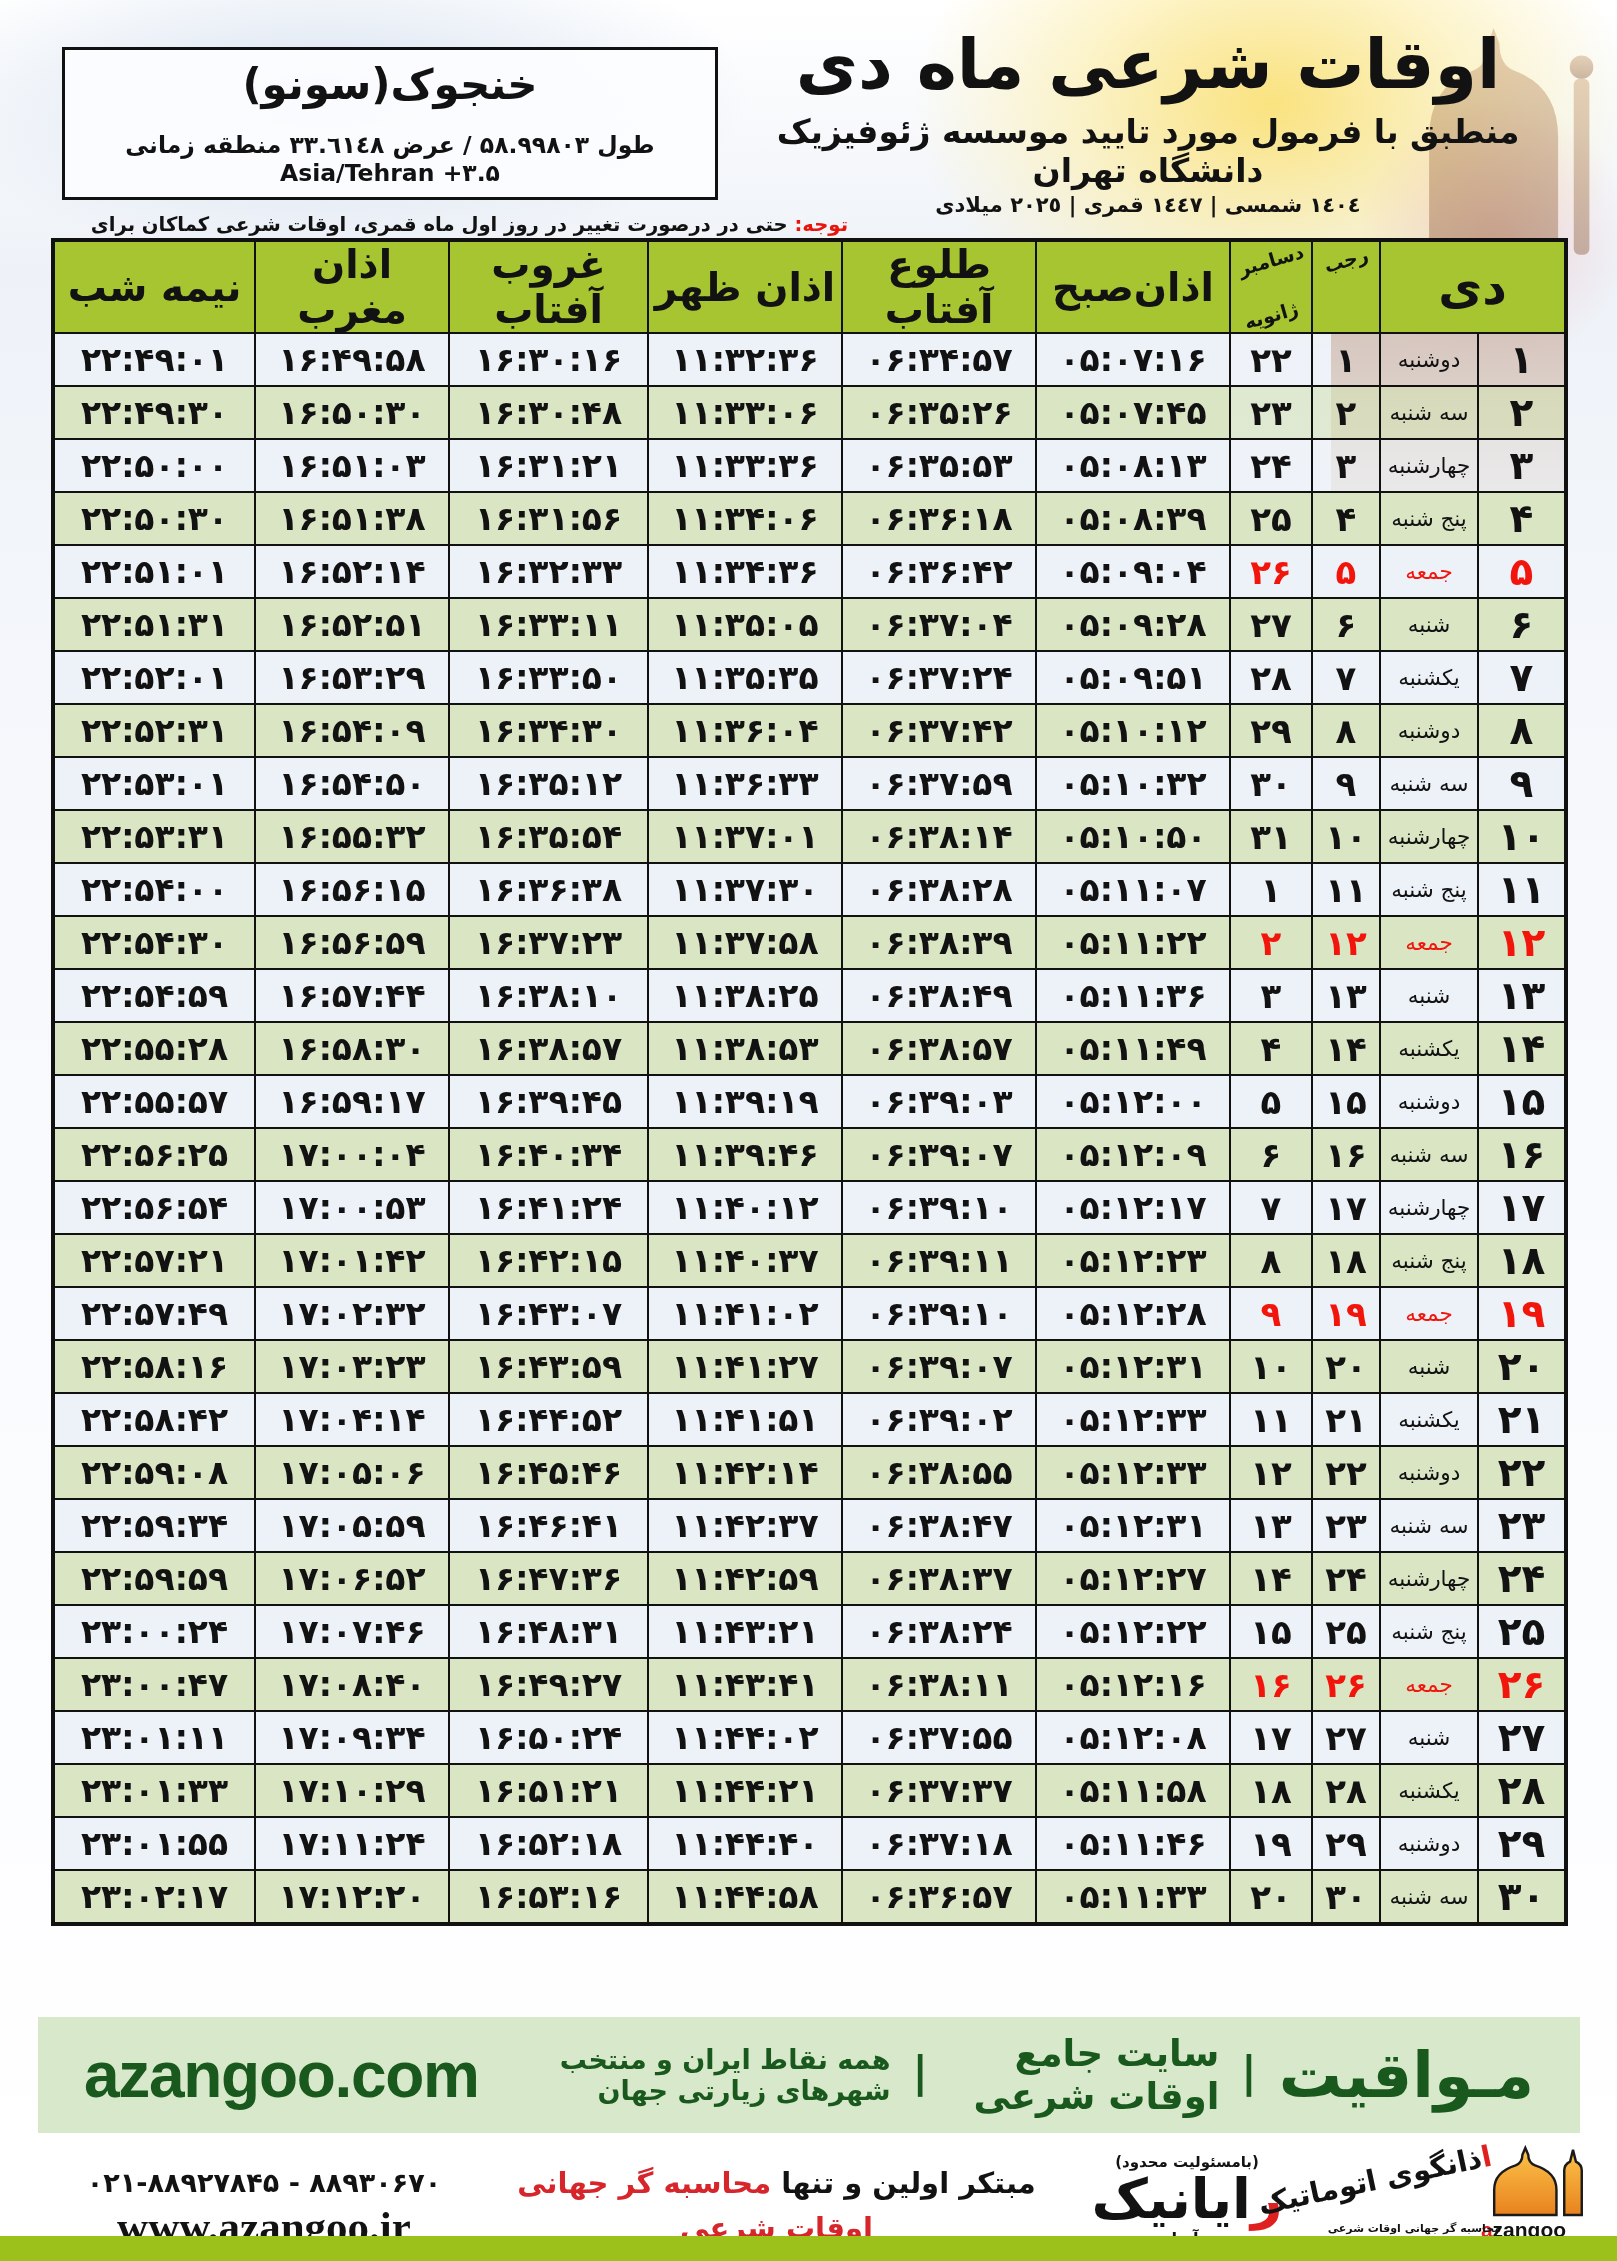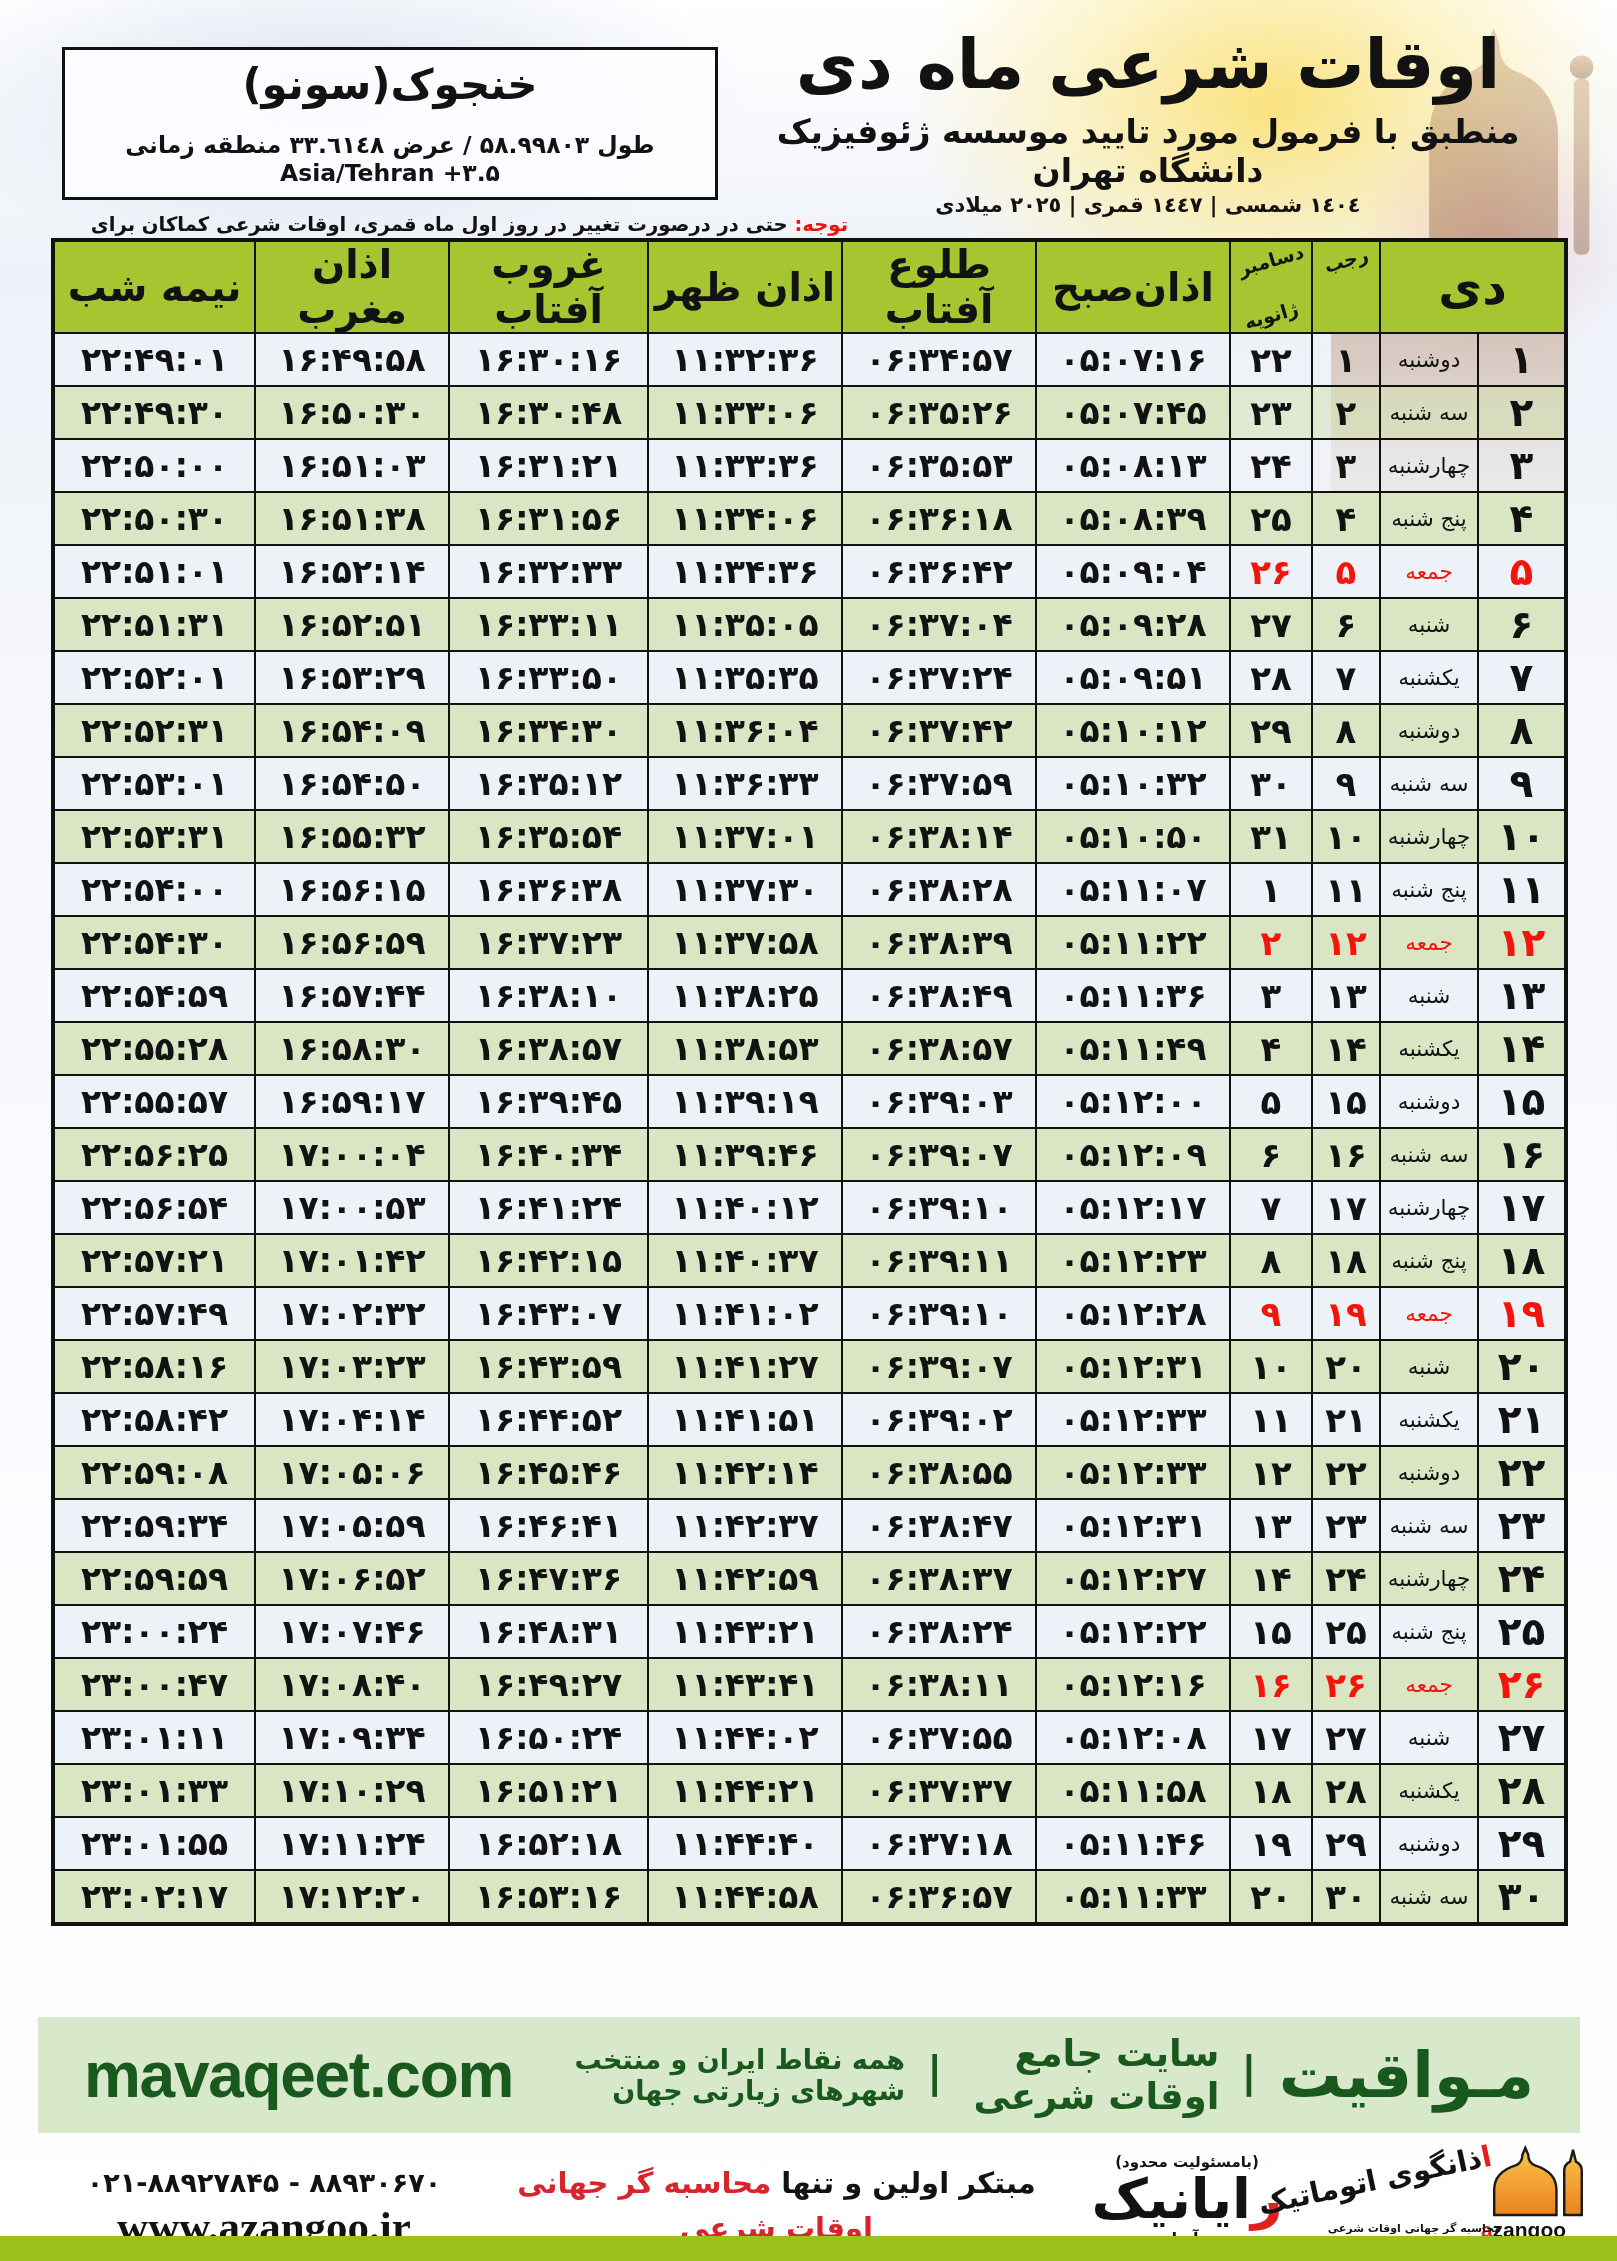--- a/index.html
+++ b/index.html
@@ -529,21 +529,21 @@
       </tbody>
   </table>
 
   <div class="mav-strip">
     <span class="mav-brand">مـواقیت</span>
     <span class="mav-sep">|</span>
     <span class="mav-site">سایت جامع اوقات شرعی</span>
     <span class="mav-sep">|</span>
     <span class="mav-cov">همه نقاط ایران و منتخب شهرهای زیارتی جهان</span>
     <span class="mav-spacer"></span>
-    <span class="mav-domain">mavaqeet.com</span>
+    <span class="mav-domain">azangoo.com</span>
   </div>
 
   <div class="foot-contact">
     <div class="foot-phone">۰۲۱-۸۸۹۲۷۸۴۵ - ۸۸۹۳۰۶۷۰</div>
     <div class="foot-url">www.azangoo.ir</div>
   </div>
 
   <div class="foot-tag">
     <div><span>مبتکر اولین و تنها </span><span class="red">محاسبه گر جهانی اوقات شرعی</span></div>
     <div><span>و تولید کننده انواع </span><span class="red">دستگاه اذان گوی تمام خودکار ماهواره ای</span></div>

